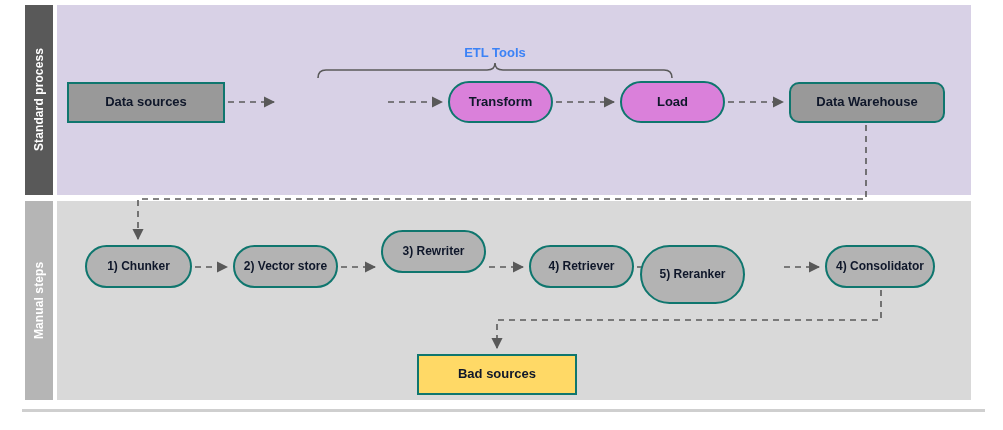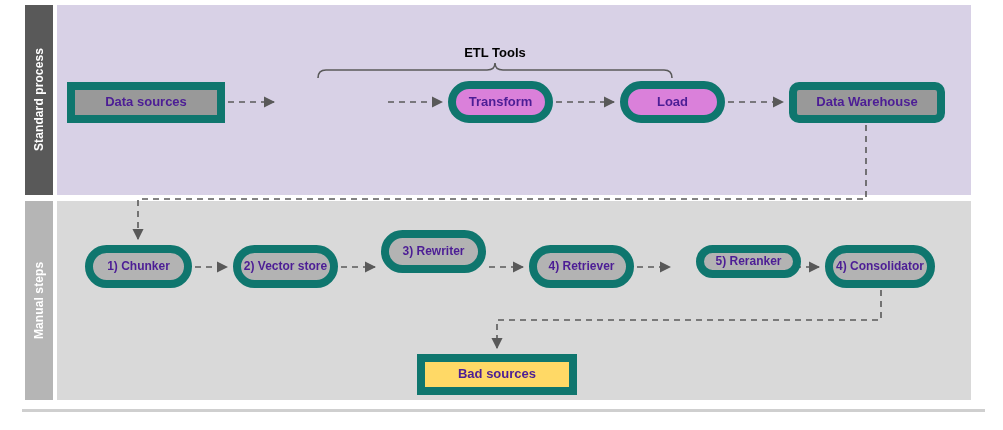--- a/index.html
+++ b/index.html
@@ -57,24 +57,24 @@
   }
 
   
   .node {
     position: absolute;
     box-sizing: border-box;
     display: flex;
     align-items: center;
     justify-content: center;
     text-align: center;
-    color: #4c1d95;
+    color: #0f172a;
     font-weight: bold;
     line-height: 1.15;
-    border: 8px solid #0f766e;
+    border: 2px solid #0f766e;
   }
   .node.rect { border-radius: 0; }
   .node.pill { border-radius: 999px; }
 
   .node-gray   { background: #999999; }
   .node-orchid { background: #da80da; }
   .node-amber  { background: #ffd966; }
   .node-step   { background: #b3b3b3; }
 
   
@@ -82,33 +82,33 @@
   #node-extract       { left: 280px; top: 81px;  width: 105px; height: 42px; font-size: 13px; }
   #node-transform     { left: 448px; top: 81px;  width: 105px; height: 42px; font-size: 13px; }
   #node-load          { left: 620px; top: 81px;  width: 105px; height: 42px; font-size: 13px; }
   #node-data-warehouse{ left: 789px; top: 82px;  width: 156px; height: 41px; font-size: 13px; border-radius: 10px; }
 
   
   #node-chunker       { left: 85px;  top: 245px; width: 107px; height: 43px; font-size: 12px; text-align: right; }
   #node-vector-store  { left: 233px; top: 245px; width: 105px; height: 43px; font-size: 12px; }
   #node-rewriter      { left: 381px; top: 230px; width: 105px; height: 43px; font-size: 12px; }
   #node-retriever     { left: 529px; top: 245px; width: 105px; height: 43px; font-size: 12px; }
-  #node-reranker      { left: 696px; top: 245px; width: 105px; height: 33px; font-size: 12px; }
+  #node-reranker      { left: 640px; top: 245px; width: 105px; height: 59px; font-size: 12px; }
   #node-consolidator  { left: 825px; top: 245px; width: 110px; height: 43px; font-size: 12px; }
 
   #node-bad-output    { left: 417px; top: 354px; width: 160px; height: 41px; font-size: 13px; }
 
   
   #etl-label {
     position: absolute;
     left: 420px;
     top: 45px;
     width: 150px;
     text-align: center;
-    color: #000000;
+    color: #3b82f6;
     font-size: 13px;
     font-weight: bold;
   }
 
   
   #connectors {
     position: absolute;
     left: 0; top: 0;
     width: 1003px;
     height: 430px;

